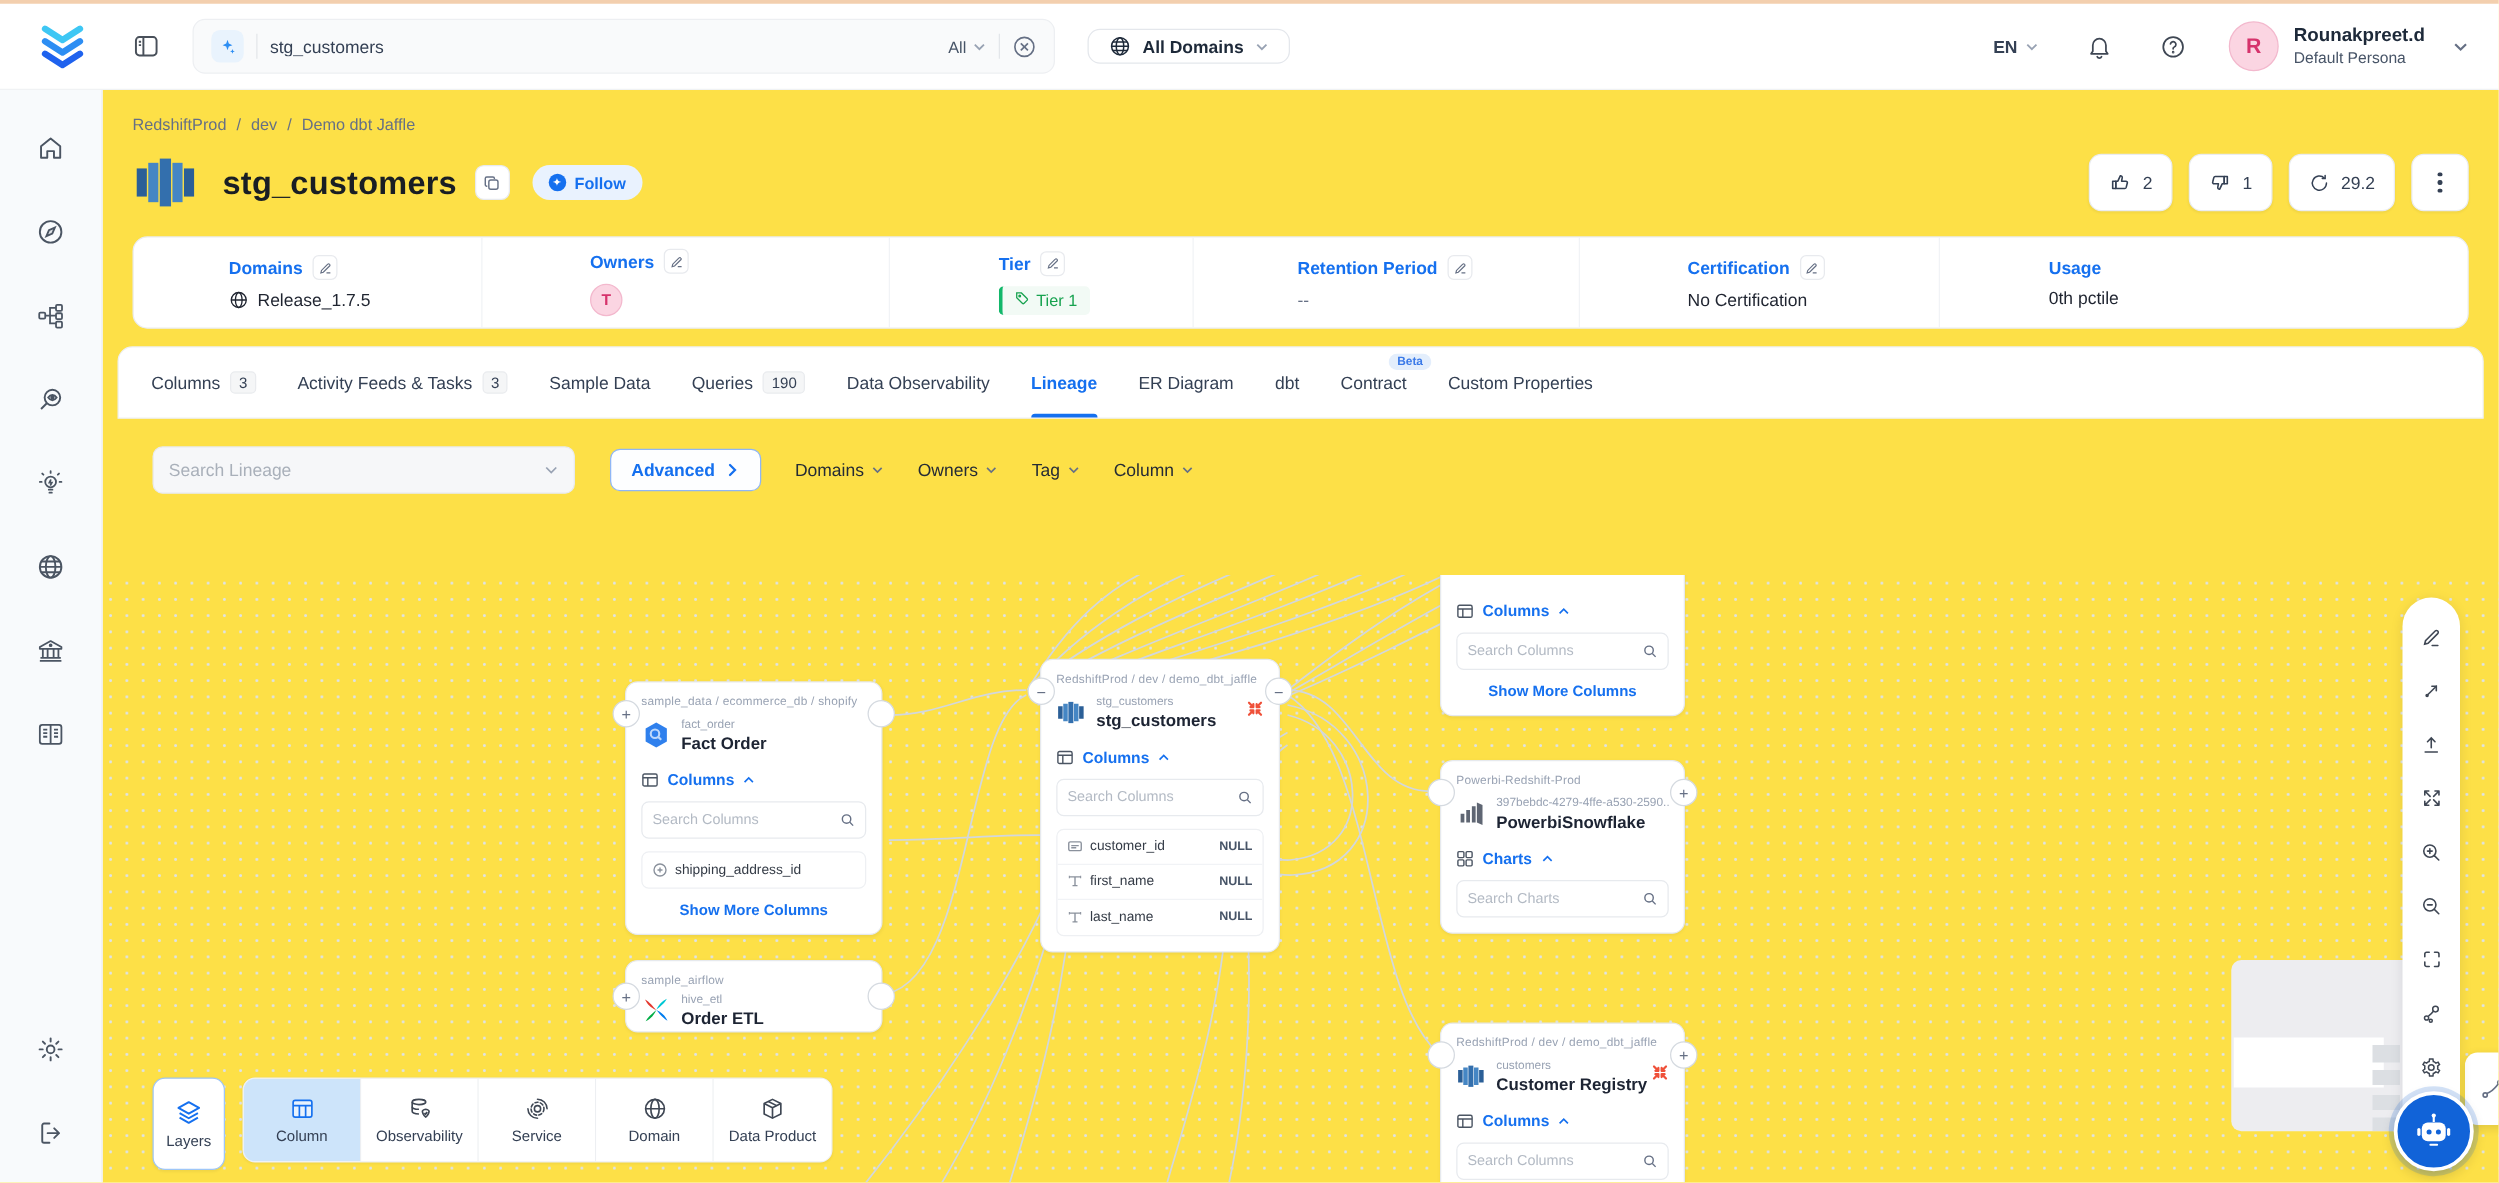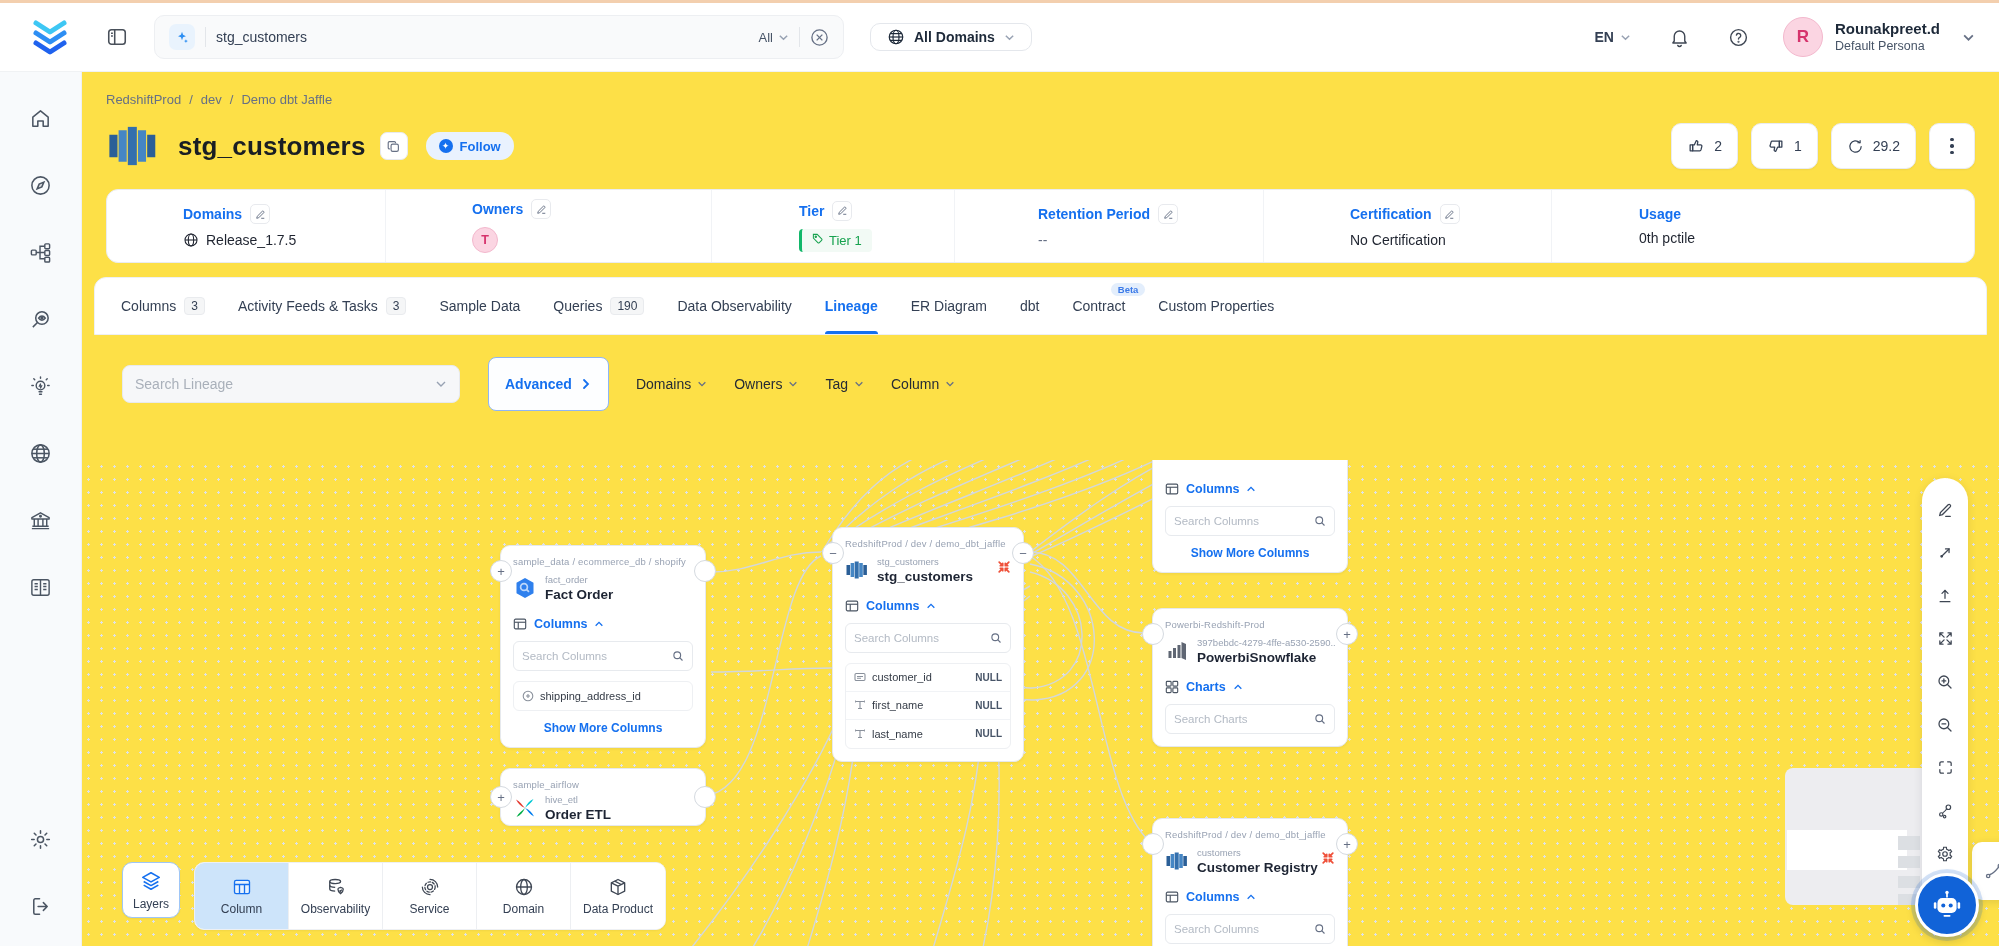--- a/index.html
+++ b/index.html
@@ -68,21 +68,21 @@
   .tab-count{background:#f5f6f7;border:1px solid #e9ebee;border-radius:4px;padding:1px 6px;font-size:12px;color:#344054}
   .tab.active{color:#1570ef;font-weight:700}
   .tab.active::after{content:"";position:absolute;left:0;right:0;bottom:0;height:3px;border-radius:3px 3px 0 0;background:#1570ef}
   .beta-badge{position:absolute;top:5px;right:-20px;background:#e3eefc;color:#3b7ae8;font-size:9.5px;font-weight:600;border-radius:7px;padding:1px 7px}
 
   
   .filter-row{margin:22px 0 0 40px;display:flex;align-items:center}
   .lin-search{width:338px;height:38px;background:#f6f7f9;border:1px solid #e8eaee;border-radius:8px;display:flex;align-items:center;padding:0 12px;color:#a9b0ba}
   .lin-search input{flex:1;border:none;background:transparent;font-size:14px;color:#344054}
   .lin-search input::placeholder{color:#a9b0ba}
-  .adv-btn{margin-left:28px;height:54px;padding:0 16px;background:#fdfeff;border:1px solid #8fb6f5;border-radius:8px;display:flex;align-items:center;gap:8px;font-size:14px;font-weight:600;color:#1570ef;cursor:pointer}
+  .adv-btn{margin-left:28px;height:34px;padding:0 16px;background:#fdfeff;border:1px solid #8fb6f5;border-radius:8px;display:flex;align-items:center;gap:8px;font-size:14px;font-weight:600;color:#1570ef;cursor:pointer}
   .filter-dd{margin-left:27px;display:flex;align-items:center;gap:6px;font-size:14px;font-weight:500;color:#252b35;cursor:pointer}
 
   
   .canvas{position:absolute;left:0;top:388px;right:0;bottom:0;overflow:hidden;background-image:radial-gradient(circle,#dee2e8 1px,transparent 1.2px);background-size:13px 13px}
   .edges{position:absolute;left:0;top:0;width:1917px;height:486px;pointer-events:none}
 
   
   .node{position:absolute;background:#fff;border:1px solid #e6e9ed;border-radius:10px;box-shadow:0 1px 3px rgba(16,24,40,.06);padding:10px 12px 12px}
   .node-crumb{font-size:9.5px;color:#98a2b3;letter-spacing:.2px;white-space:nowrap;overflow:hidden}
   .node-head{display:flex;align-items:flex-start;gap:8px;margin-top:7px}
@@ -101,21 +101,21 @@
   .col-row{height:28px;display:flex;align-items:center;gap:6px;padding:0 8px;border-bottom:1px solid #f1f3f6;font-size:11px;color:#343b46}
   .col-row:last-child{border-bottom:none}
   .col-row .cicon{color:#8a919c;flex:none}
   .col-row .cname{flex:1;min-width:0;white-space:nowrap;overflow:hidden}
   .col-null{font-size:10px;font-weight:600;color:#475467}
   .show-more{margin-top:10px;text-align:center;font-size:12px;font-weight:600;color:#1570ef;cursor:pointer}
   .port{position:absolute;width:22px;height:22px;border-radius:50%;background:#fff;border:1px solid #d5dae0;color:#667085;display:flex;align-items:center;justify-content:center;font-size:13px;line-height:1;cursor:pointer;z-index:5}
 
   
   .bottom-bar{position:absolute;left:40px;top:402px;display:flex;align-items:flex-start;gap:14px;z-index:10}
-  .layers-btn{width:58px;height:56px;background:#fff;border:1px solid #9ec6f7;border-radius:10px;display:flex;flex-direction:column;align-items:center;justify-content:center;gap:5px;font-size:12px;color:#344054;cursor:pointer;box-shadow:0 1px 2px rgba(16,24,40,.05)}
+  .layers-btn{width:58px;height:74px;background:#fff;border:1px solid #9ec6f7;border-radius:10px;display:flex;flex-direction:column;align-items:center;justify-content:center;gap:5px;font-size:12px;color:#344054;cursor:pointer;box-shadow:0 1px 2px rgba(16,24,40,.05)}
   .mode-group{display:flex;background:#fff;border:1px solid #eef0f3;border-radius:10px;box-shadow:0 1px 2px rgba(16,24,40,.05);overflow:hidden}
   .mode-btn{width:94px;height:66px;display:flex;flex-direction:column;align-items:center;justify-content:center;gap:5px;font-size:12px;color:#344054;border-right:1px solid #edeff2;cursor:pointer;background:#fff}
   .mode-btn:last-child{border-right:none}
   .mode-btn.active{background:#cde4fa}
   .mode-btn .mi{color:#3f4754}
   .mode-btn.active .mi{color:#1570ef}
 
   
   .right-tools{position:absolute;left:1840px;top:18px;width:46px;background:#fff;border-radius:23px;box-shadow:0 2px 10px rgba(16,24,40,.1);padding:10px 0 56px;display:flex;flex-direction:column;align-items:center;z-index:12}
   .rt-btn{width:46px;height:43px;display:flex;align-items:center;justify-content:center;color:#3f4754;cursor:pointer}

